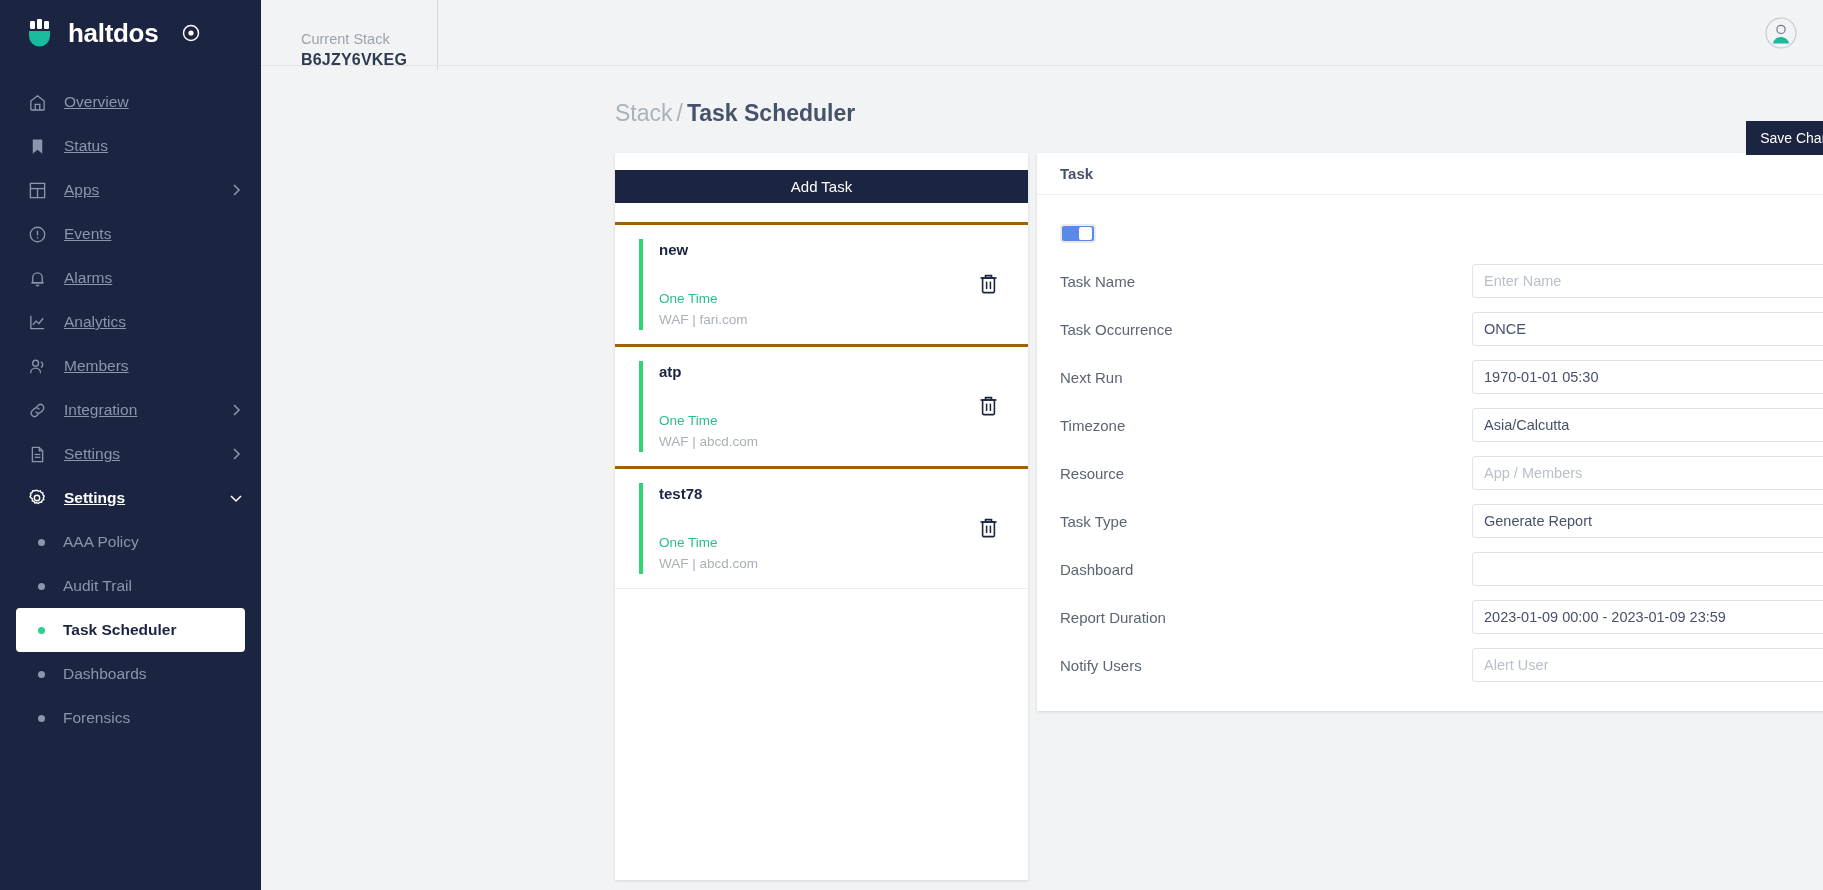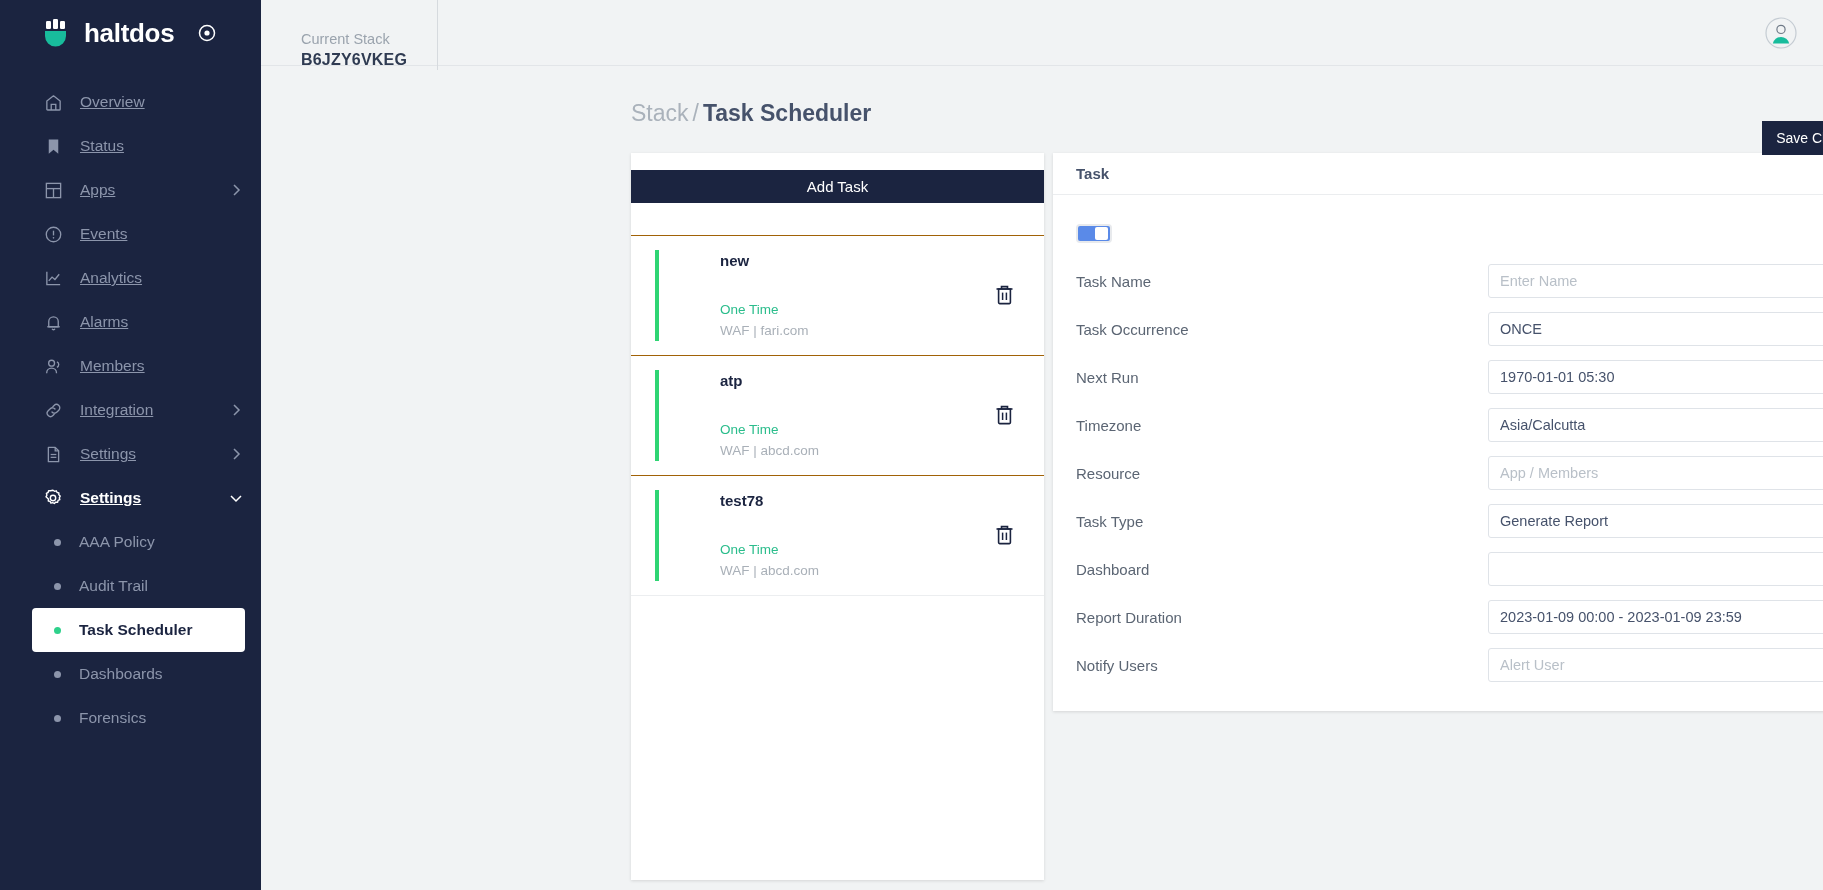--- a/index.html
+++ b/index.html
@@ -13,21 +13,20 @@
   .app { display: flex; width: 1823px; height: 890px; }
 
   
   .sidebar {
     width: 261px;
     min-width: 261px;
     background: #1b2440;
     height: 890px;
     overflow: hidden;
     position: relative;
-    padding-left: 16px;
   }
   .brand {
     height: 66px;
     display: flex;
     align-items: center;
     padding-left: 24px;
     gap: 12px;
   }
   .brand-logo { width: 32px; height: 32px; position: relative; }
   .brand-name {
@@ -94,21 +93,21 @@
     display: flex;
     align-items: center;
     padding: 0 26px 0 40px;
   }
   .stack-block { padding-right: 30px; border-right: 1px solid #d6dade; }
   .stack-label { font-size: 14.5px; color: #9aa3ad; line-height: 19px; margin-top: 34px; }
   .stack-value { font-size: 16px; color: #2f3b52; font-weight: bold; line-height: 21px; letter-spacing: 0.2px; }
   .topbar-spacer { flex: 1; }
   .avatar { width: 32px; height: 32px; cursor: pointer; }
 
-  .content { padding: 34px 0 0 16px; position: relative; height: 824px; }
+  .content { padding: 34px 0 0 0; position: relative; height: 824px; }
   .breadcrumb {
     margin-left: 354px;
     font-size: 23px;
     font-weight: bold;
     margin-bottom: 26px;
   }
   .crumb-muted { color: #aab2bb; font-weight: normal; }
   .crumb-sep { color: #aab2bb; font-weight: normal; margin: 0 4px; }
   .crumb-current { color: #46526b; }
 
@@ -118,39 +117,38 @@
   .task-list-panel {
     width: 447px;
     background: #ffffff;
     box-shadow: 0 1px 3px rgba(0,0,0,0.12);
     min-height: 727px;
     padding-bottom: 4px;
   }
   .add-task-btn {
     display: block;
     width: 413px;
-    margin: 17px auto 32px auto;
+    margin: 17px auto 19px auto;
     height: 33px;
     line-height: 33px;
     background: #1b2440;
     color: #ffffff;
     font-size: 15px;
     text-align: center;
     border: none;
     cursor: pointer;
     font-family: "Liberation Sans", sans-serif;
   }
   .task-row {
     display: flex;
     align-items: center;
     padding: 14px 26px 14px 24px;
-    border-top: 1px solid #a16207;
+    border-top: 3px solid #a16207;
     cursor: pointer;
     position: relative;
-    gap: 45px;
   }
   .task-accent {
     width: 4px;
     align-self: stretch;
     background: #2ed573;
     margin-right: 16px;
     flex: 0 0 4px;
   }
   .task-info { flex: 1; }
   .task-name { font-size: 15px; font-weight: bold; color: #1b2440; line-height: 21px; }
@@ -306,36 +304,36 @@
               <line x1="10" y1="6" x2="10" y2="11" stroke="#8c95ab" stroke-width="1.4"></line>
               <circle cx="10" cy="13.5" r="0.85" fill="#8c95ab"></circle>
             </svg>
         </span>
         <span class="nav-label">Events</span>
       </div>
 
       <div class="nav-item">
         <span class="nav-icon">
           <svg width="19" height="19" viewBox="0 0 20 20">
-              <polyline points="3,3 3,16.5 17,16.5" fill="none" stroke="#8c95ab" stroke-width="1.4"></polyline>
-              <polyline points="5,12.5 8.5,8.5 11.5,11 16,5.5" fill="none" stroke="#8c95ab" stroke-width="1.4"></polyline>
-            </svg>
-        </span>
-        <span class="nav-label">Analytics</span>
-      </div>
-
-      <div class="nav-item">
-        <span class="nav-icon">
-          <svg width="19" height="19" viewBox="0 0 20 20">
               <path d="M5 14.5V9a5 5 0 0 1 10 0v5.5z" fill="none" stroke="#8c95ab" stroke-width="1.4" stroke-linejoin="round"></path>
               <line x1="3.4" y1="14.5" x2="16.6" y2="14.5" stroke="#8c95ab" stroke-width="1.4"></line>
               <path d="M8.5 16.6a1.6 1.6 0 0 0 3 0" fill="none" stroke="#8c95ab" stroke-width="1.4"></path>
             </svg>
         </span>
         <span class="nav-label">Alarms</span>
+      </div>
+
+      <div class="nav-item">
+        <span class="nav-icon">
+          <svg width="19" height="19" viewBox="0 0 20 20">
+              <polyline points="3,3 3,16.5 17,16.5" fill="none" stroke="#8c95ab" stroke-width="1.4"></polyline>
+              <polyline points="5,12.5 8.5,8.5 11.5,11 16,5.5" fill="none" stroke="#8c95ab" stroke-width="1.4"></polyline>
+            </svg>
+        </span>
+        <span class="nav-label">Analytics</span>
       </div>
 
       <div class="nav-item">
         <span class="nav-icon">
           <svg width="19" height="19" viewBox="0 0 20 20">
               <circle cx="8" cy="6.5" r="3.1" fill="none" stroke="#8c95ab" stroke-width="1.4"></circle>
               <path d="M2.8 17c0-3.2 2.3-5.3 5.2-5.3S13.2 13.8 13.2 17" fill="none" stroke="#8c95ab" stroke-width="1.4"></path>
               <path d="M13.6 5.2a3 3 0 0 1 0 5.6" fill="none" stroke="#8c95ab" stroke-width="1.4"></path>
             </svg>
         </span>

